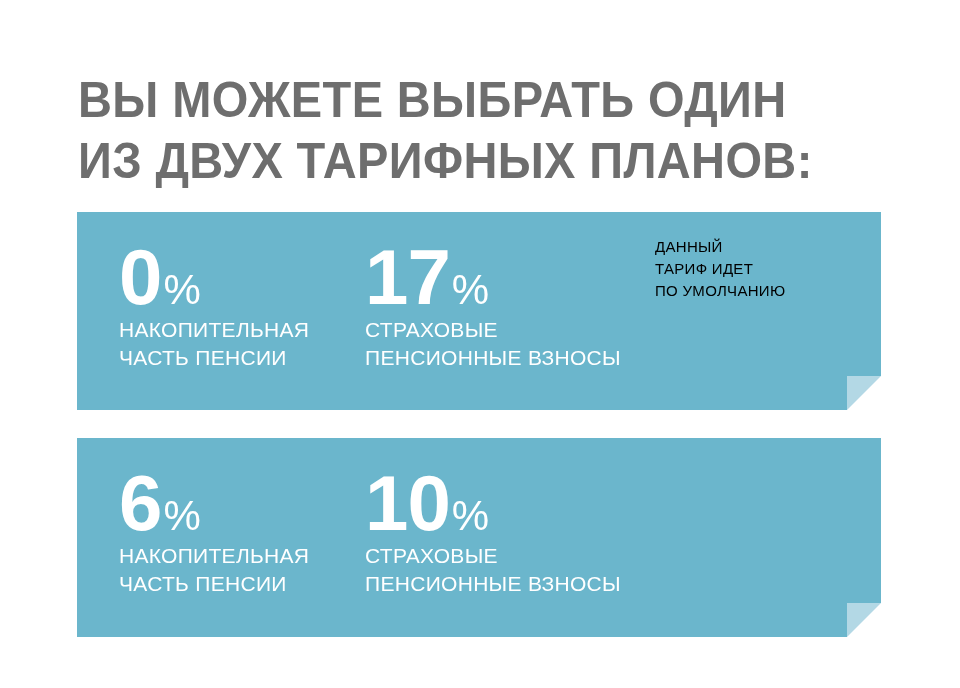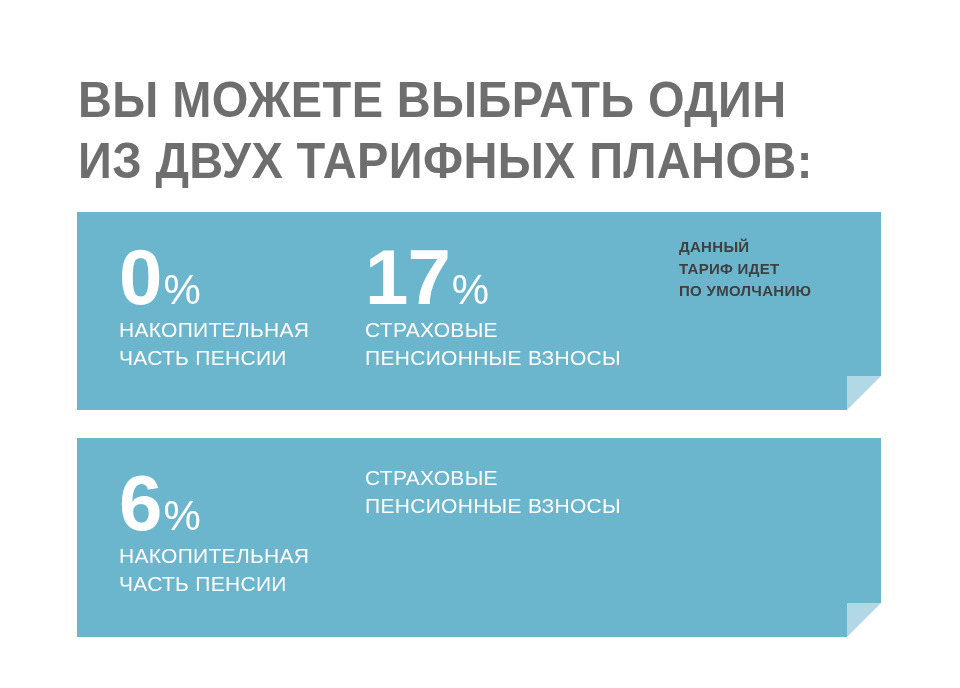--- a/index.html
+++ b/index.html
@@ -112,28 +112,27 @@
     text-transform: uppercase;
     white-space: pre-line;
   }
 
   
   .panel-note {
     position: absolute;
     left: 578px;
     top: 24px;
     width: 215px;
-    color: #404040;
+    color: #000000;
     font-size: 15px;
-    font-weight: 700;
+    font-weight: 400;
     line-height: 1.46;
     letter-spacing: 0.3px;
     text-transform: uppercase;
     white-space: pre-line;
-    margin-left: 24px;
   }
   .panel--second .panel-note { top: 26px; }
 </style>
 </head>
 <body>
 
 <div class="infographic">
 
   <h1 class="title">ВЫ МОЖЕТЕ ВЫБРАТЬ ОДИН
 ИЗ ДВУХ ТАРИФНЫХ ПЛАНОВ:</h1>
@@ -171,20 +170,23 @@
 
       <div class="stat stat--a">
         <span class="stat-value">
           <span class="stat-number">6</span><span class="stat-pct">%</span>
         </span>
         <span class="stat-label">НАКОПИТЕЛЬНАЯ
 ЧАСТЬ ПЕНСИИ</span>
       </div>
 
       <div class="stat stat--b">
+        <span class="stat-value">
+          <span class="stat-number">10</span><span class="stat-pct">%</span>
+        </span>
         <span class="stat-label">СТРАХОВЫЕ
 ПЕНСИОННЫЕ ВЗНОСЫ</span>
       </div>
 
 
     </div>
     <div class="fold-cover"></div>
     <div class="fold-flap"></div>
   </section>
 

